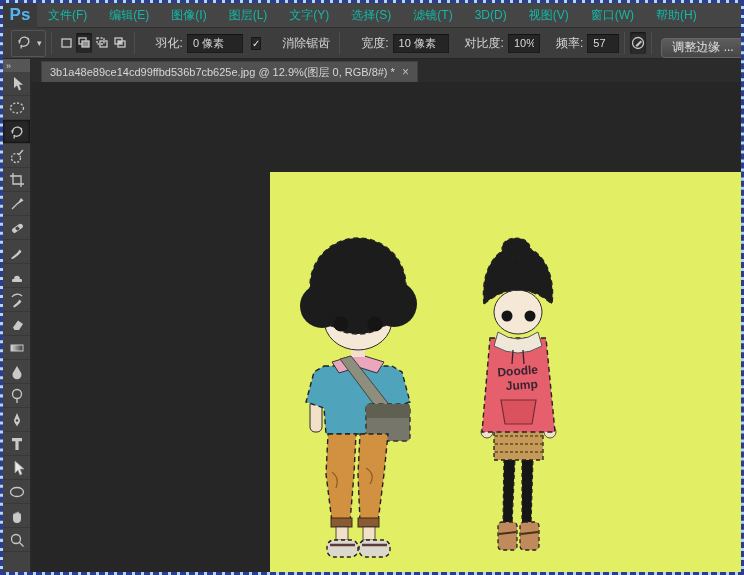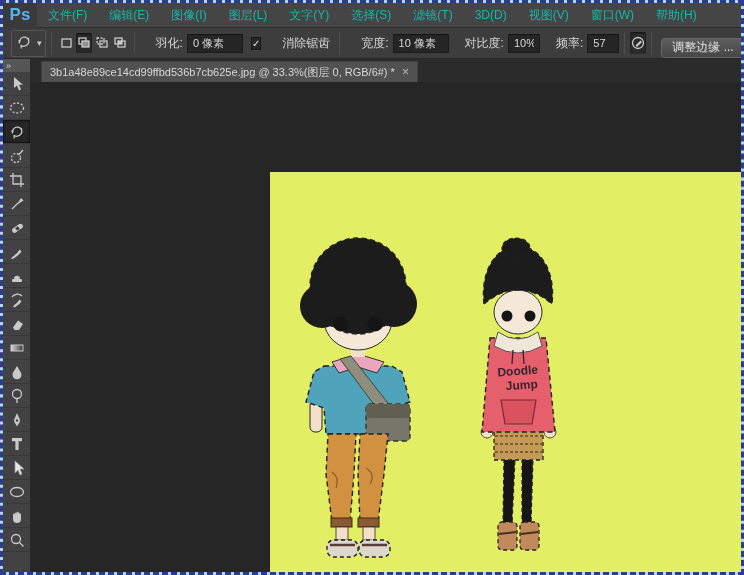--- a/index.html
+++ b/index.html
@@ -188,21 +188,21 @@
           <circle class="icon-stroke" cx="8" cy="8" r="5.5"></circle>
           <path d="M5.5 10.5 L10.5 5.5 L12 7 L7 12 Z" class="icon-fill"></path>
         </svg>
       </div>
       <div class="ob-sep"></div>
       <button class="refine-btn">调整边缘 ...</button>
     </div>
 
     <div class="tabstrip">
       <div class="doc-tab">
-        <span class="title">3b1a48e89ce14cd99ffbd536b7cb625e.jpg @ 33.3%(图层 0, RGB/6#) *</span>
+        <span class="title">3b1a48e89ce14cd99ffbd536b7cb625e.jpg @ 12.9%(图层 0, RGB/8#) *</span>
         <span class="close">×</span>
       </div>
     </div>
 
     <div class="toolbar">
       <div class="tb-collapse">»</div>
 
       <div class="tool">
         <svg width="18" height="18" viewBox="0 0 18 18">
             <path class="icon-fill" d="M6 2 L6 13 L9 10.5 L11 15.5 L13 14.5 L11 9.8 L15 9.8 Z"></path>

